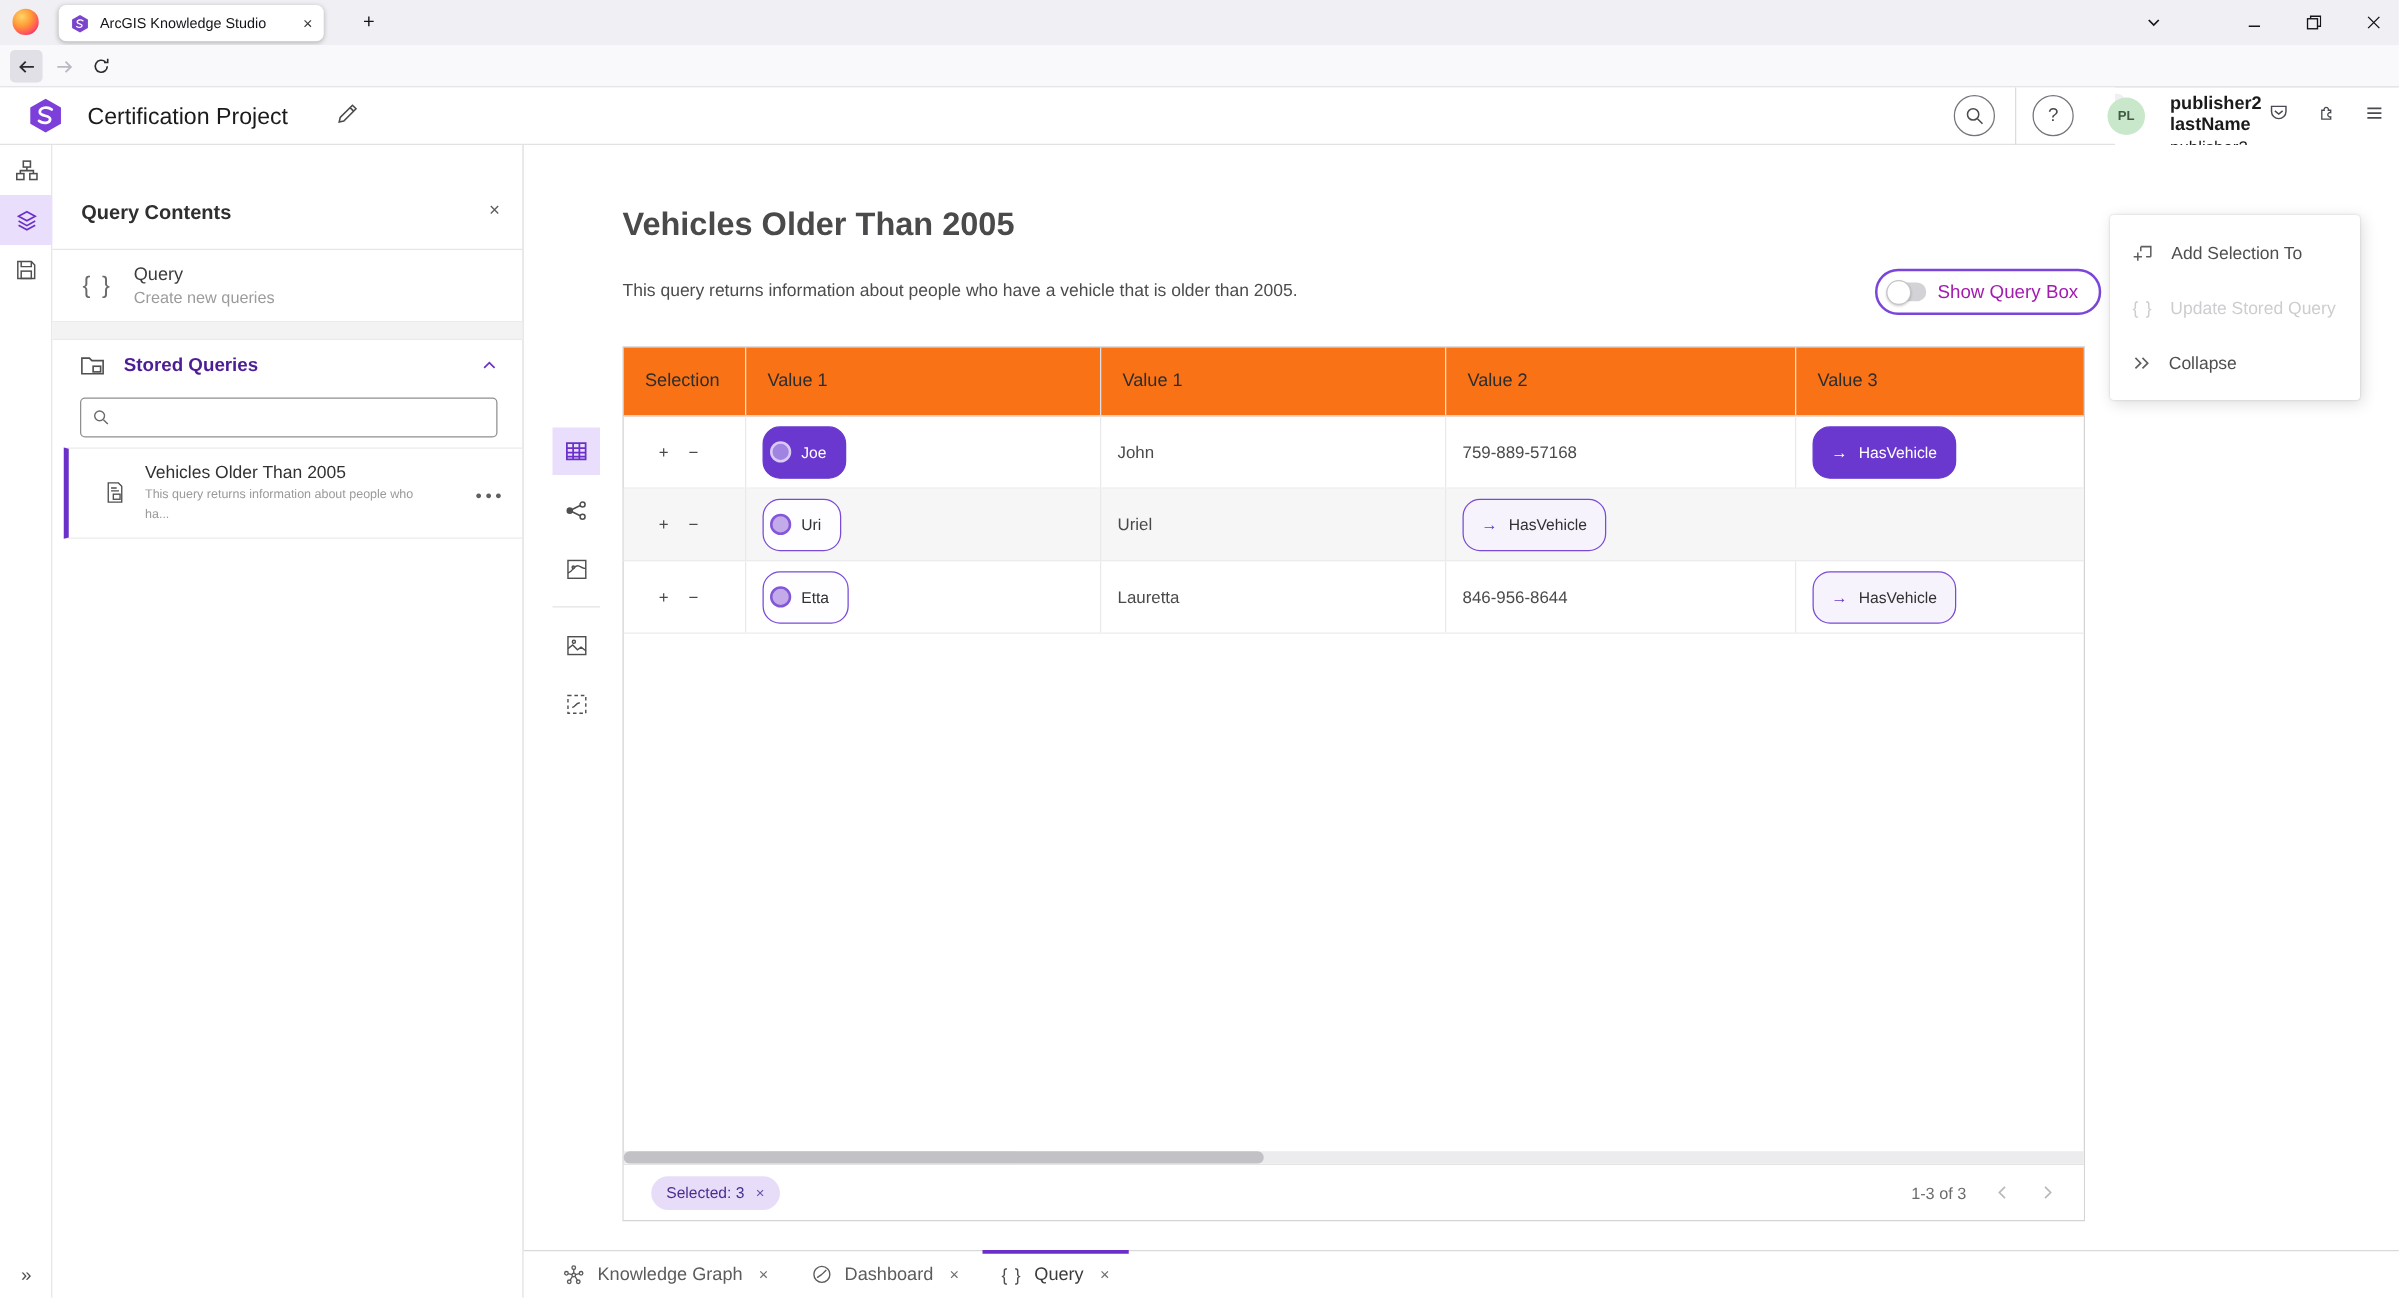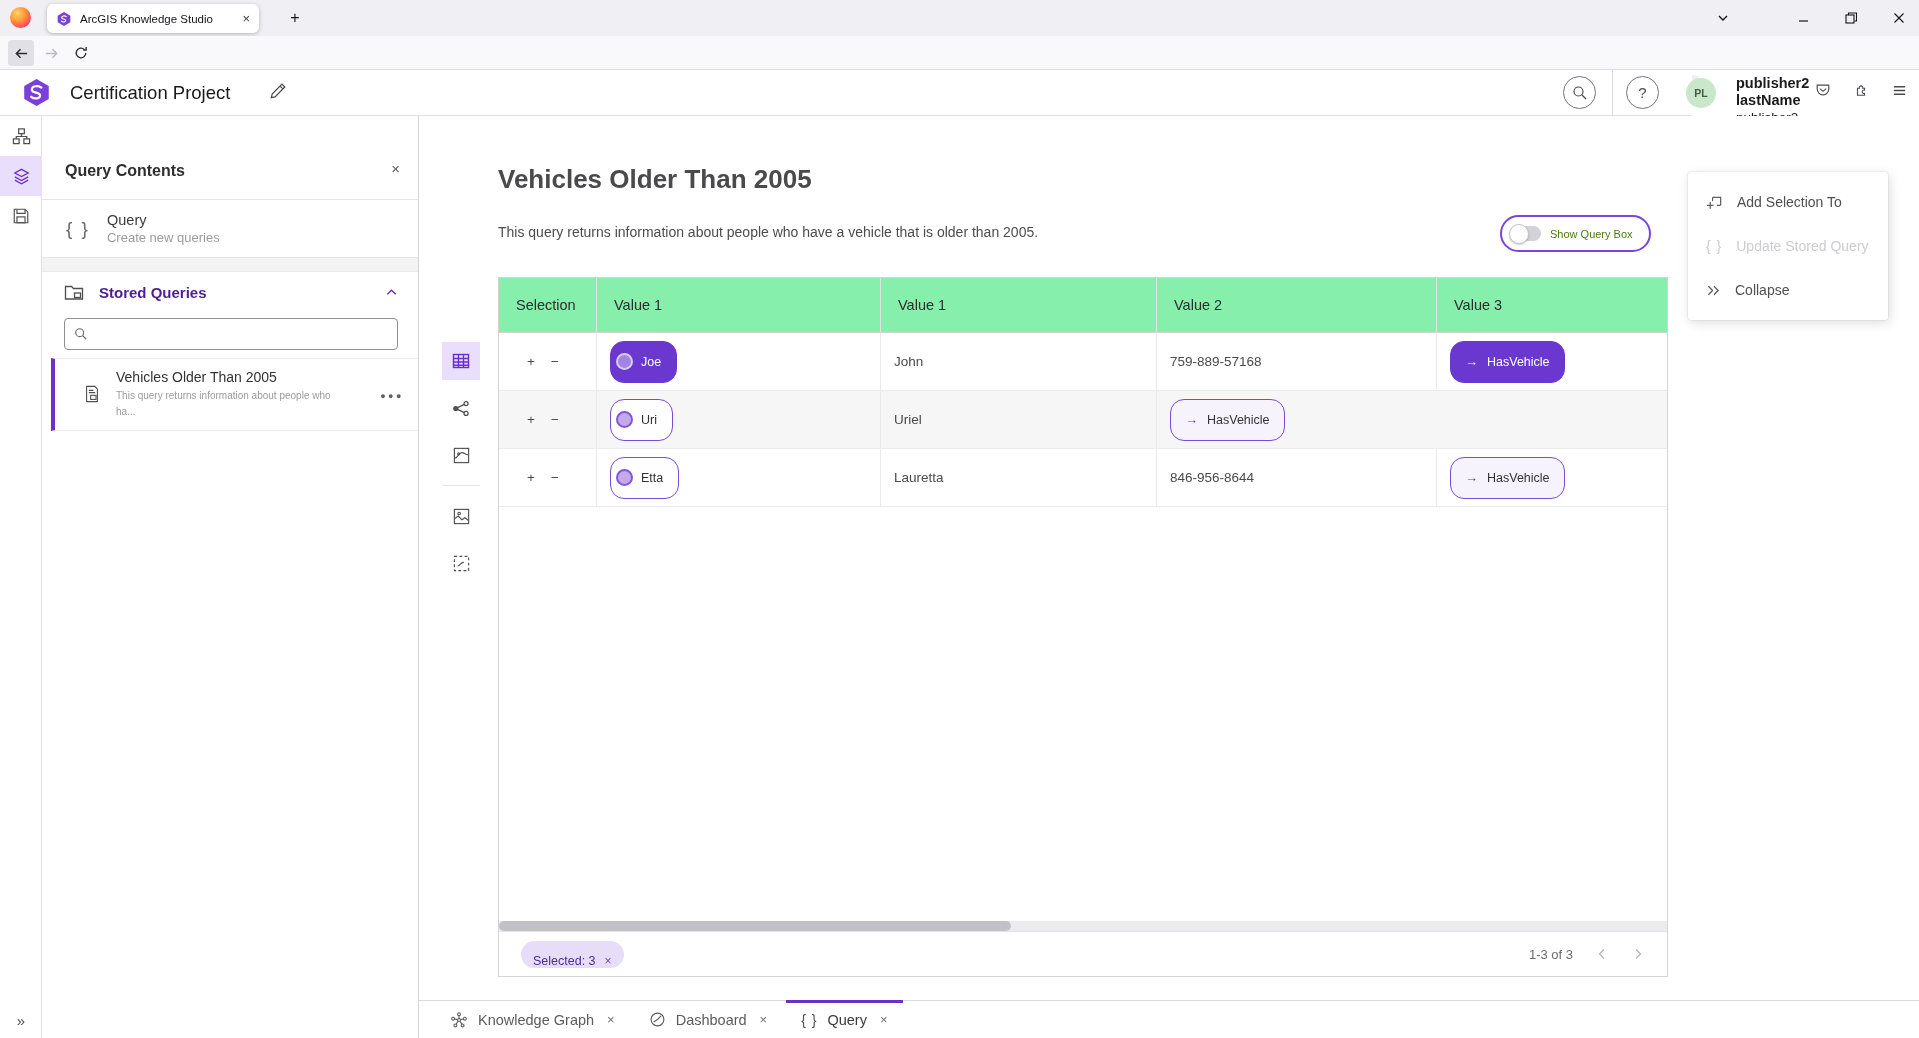--- a/index.html
+++ b/index.html
@@ -77,30 +77,30 @@
 
   
   .main { position:absolute; left:419px; top:116px; right:0; bottom:0; background:#fff; }
   .main-title { position:absolute; left:79px; top:48px; font-size:26px; font-weight:600; color:#4a4a4c; }
   .main-desc { position:absolute; left:79px; top:108px; font-size:14px; color:#4c4c4c; }
   .showpill { position:absolute; left:1081px; top:99px; height:37px; border:2px solid #7a45d9; border-radius:19px;
     background:#fff; display:flex; align-items:center; gap:9px; padding:0 16px 0 9px; }
   .toggle { position:relative; width:30px; height:15px; background:#d2d2d7; border-radius:8px; }
   .toggle .knob { position:absolute; left:-2px; top:-2.5px; width:20px; height:20px; border-radius:50%; background:#fff;
     border:1px solid #c4c4c8; box-shadow:0 1px 2px rgba(0,0,0,.2); }
-  .showpill .lbl { font-size:11px; color:#4d7c0f; }
+  .showpill .lbl { font-size:15px; color:#a21caf; }
 
   .viewrail { position:absolute; left:23px; top:226px; width:38px; display:flex; flex-direction:column; gap:9px; }
   .vr-btn { width:38px; height:38px; display:flex; align-items:center; justify-content:center; color:#4f4f4f; }
   .vr-btn.active { background:#e9defb; color:#6a30c9; }
   .vr-div { height:1px; background:#e4e4e4; margin:2px 0; }
 
   .tablecard { position:absolute; left:79px; top:161px; width:1170px; height:700px; border:1px solid #d4d4d4; background:#fff; }
   .thead, .trow { display:grid; grid-template-columns:98px 284px 276px 280px 1fr; }
-  .thead { height:55px; background:#86efac; border-bottom:1px solid #d4d4d4; }
+  .thead { height:55px; background:#f97316; border-bottom:1px solid #d4d4d4; }
   .thead > div { display:flex; align-items:center; padding-left:17px; font-size:14.5px; color:#2d2d2d; border-right:1px solid #e2e2e4; }
   .thead > div:last-child, .trow > div:last-child { border-right:none; }
   .trow { height:58px; border-bottom:1px solid #ececee; }
   .trow > div { display:flex; align-items:center; padding-left:13px; font-size:13.5px; color:#4a4a4a; border-right:1px solid #e9e9eb; }
   .trow.alt { background:#f6f6f7; }
   .selcell { padding-left:28px !important; gap:16px; font-size:17px; color:#4f4f4f; }
   .selcell span { cursor:default; }
 
   .pill { display:inline-flex; align-items:center; height:42px; border-radius:14px; font-size:12.5px; white-space:nowrap; }
   .pill.entity { gap:8px; padding:0 15px 0 5px; }
@@ -111,21 +111,21 @@
   .pill.outline .dot { background:#c3abe9; border:2px solid #8257d8; }
   .pill.rel { gap:9px; padding:0 14px; }
   .pill.rel.outline { background:#f7f3fd; }
   .pill.rel .arrow { font-size:13px; line-height:1; }
   .pill.rel.outline .arrow { color:#6a38cf; }
 
   .hscroll { position:absolute; left:0; top:643px; width:100%; height:10px; background:#ececef; }
   .hscroll .thumb { position:absolute; left:0; top:0; width:512px; height:10px; background:#c2c2c6; border-radius:5px; }
   .card-footer { position:absolute; left:0; top:653px; width:100%; height:45px; border-top:1px solid #e3e3e3;
     display:flex; align-items:center; justify-content:space-between; padding:0 22px; background:#fff; }
-  .chip { display:inline-flex; align-items:flex-end; gap:9px; height:27px; border-radius:14px; background:#e8ddf9;
+  .chip { display:inline-flex; align-items:center; gap:9px; height:27px; border-radius:14px; background:#e8ddf9;
     padding:0 12px; font-size:12.5px; color:#4b2e91; }
   .chip .cx { font-size:12px; color:#6b4fae; }
   .pager { display:flex; align-items:center; gap:22px; }
   .pager .rng { font-size:13px; color:#6b6b6b; }
   .pager .pg { color:#b9b9bd; }
 
   .ctxmenu { position:absolute; left:1269px; top:56px; width:200px; background:#fff; border-radius:3px; padding:8px 0;
     box-shadow:0 0 2px rgba(0,0,0,.18), 2px 3px 12px rgba(0,0,0,.13); }
   .cm-item { height:44px; display:flex; align-items:center; gap:14px; padding:0 18px; font-size:14px; color:#4f4f4f; }
   .cm-item .ci { color:#5f5f5f; display:flex; }

